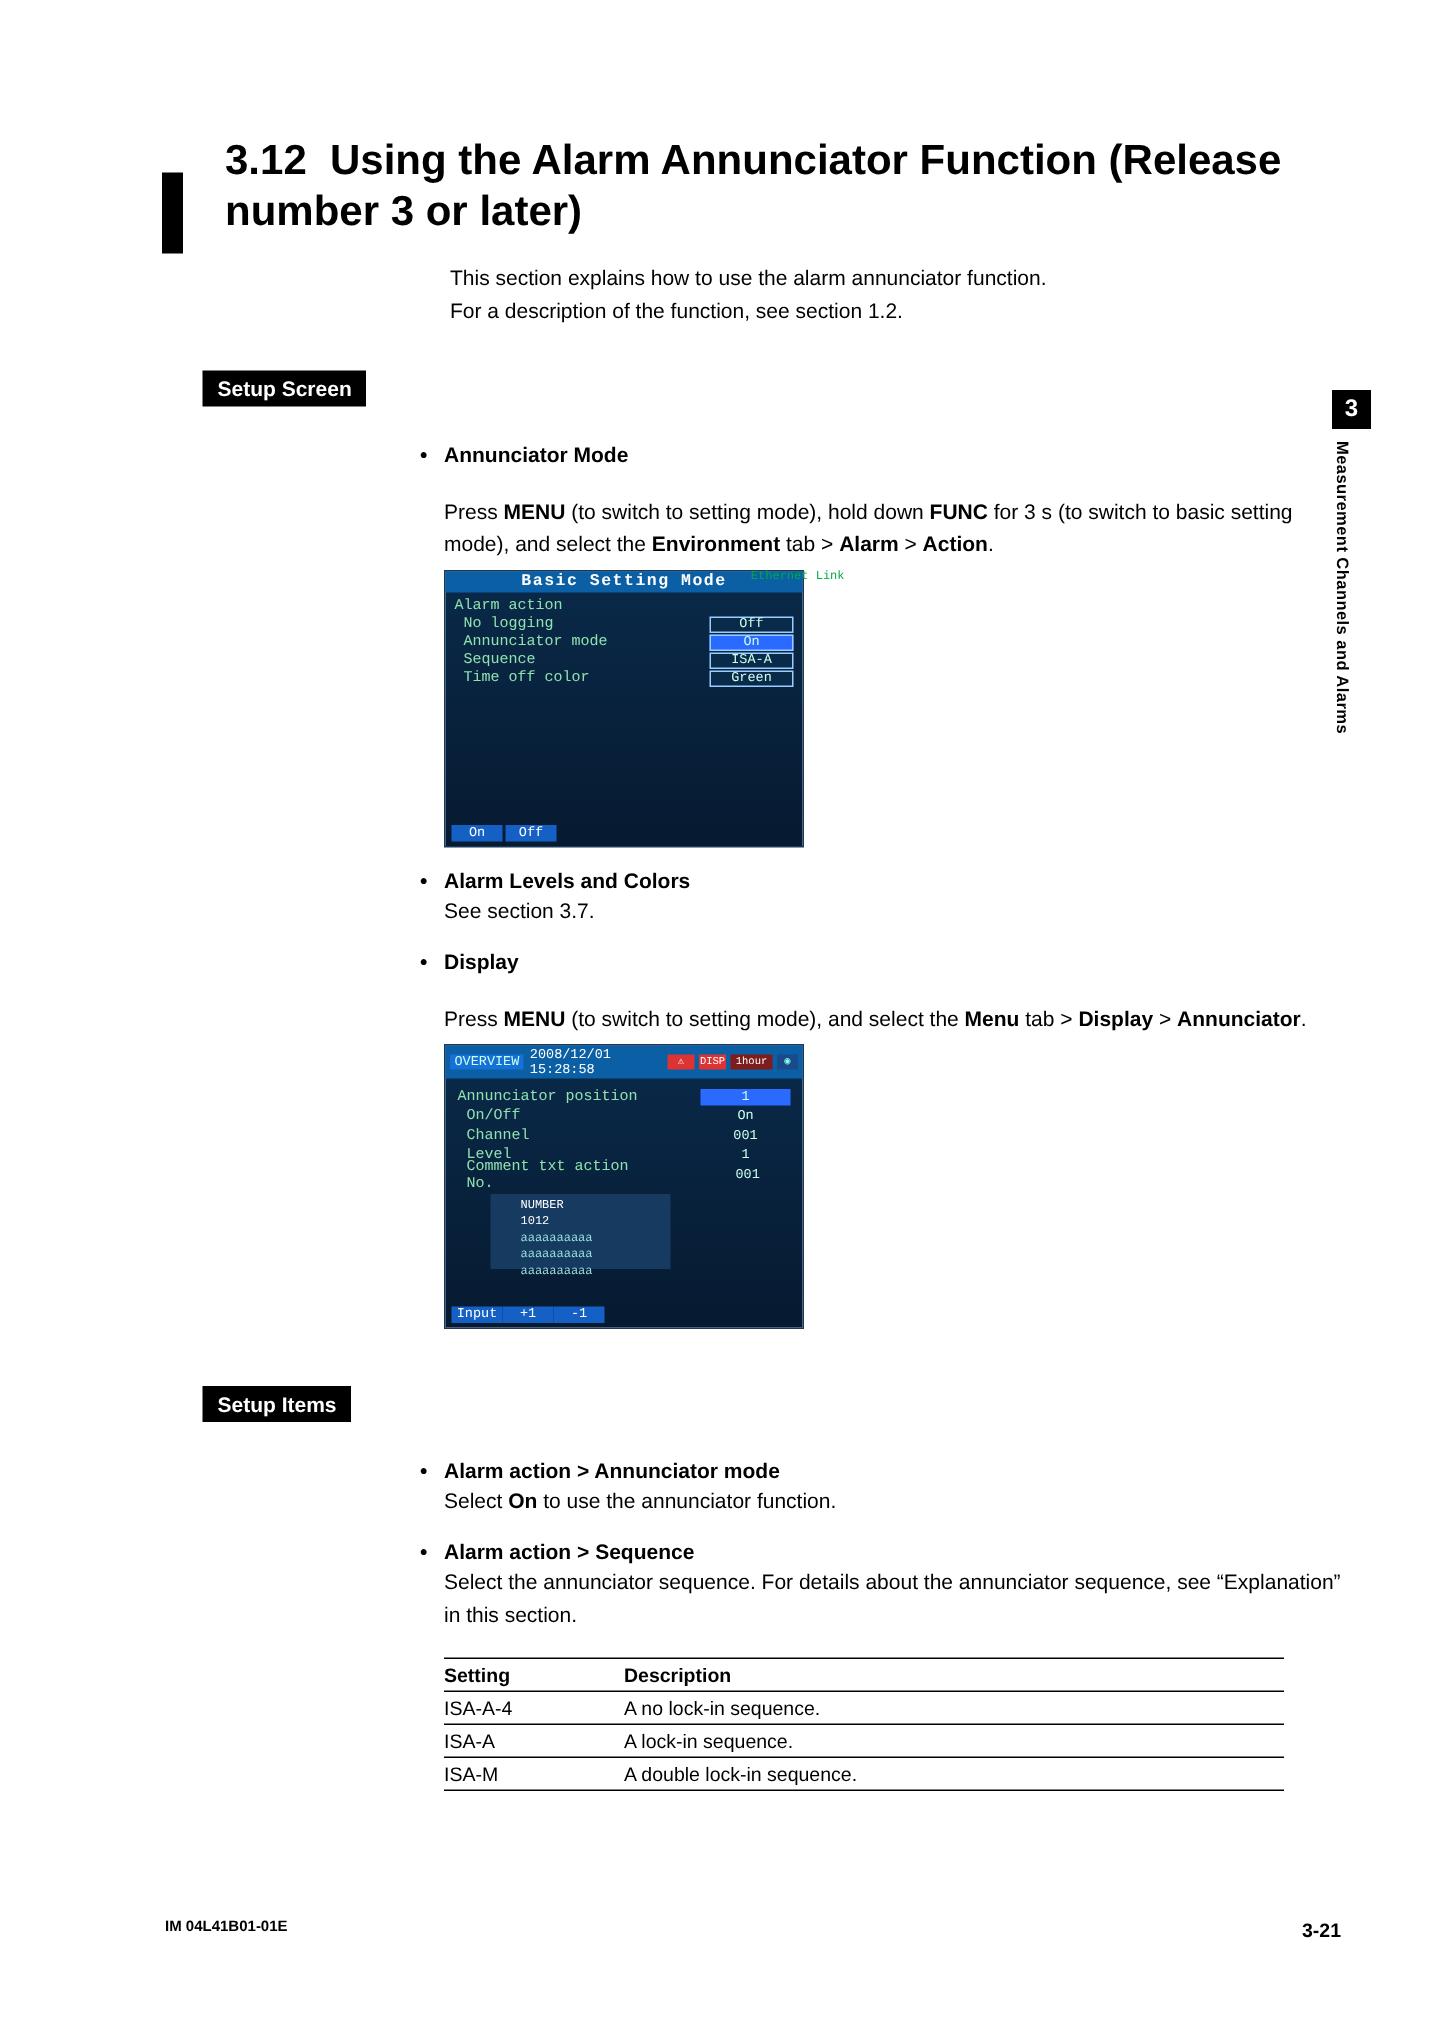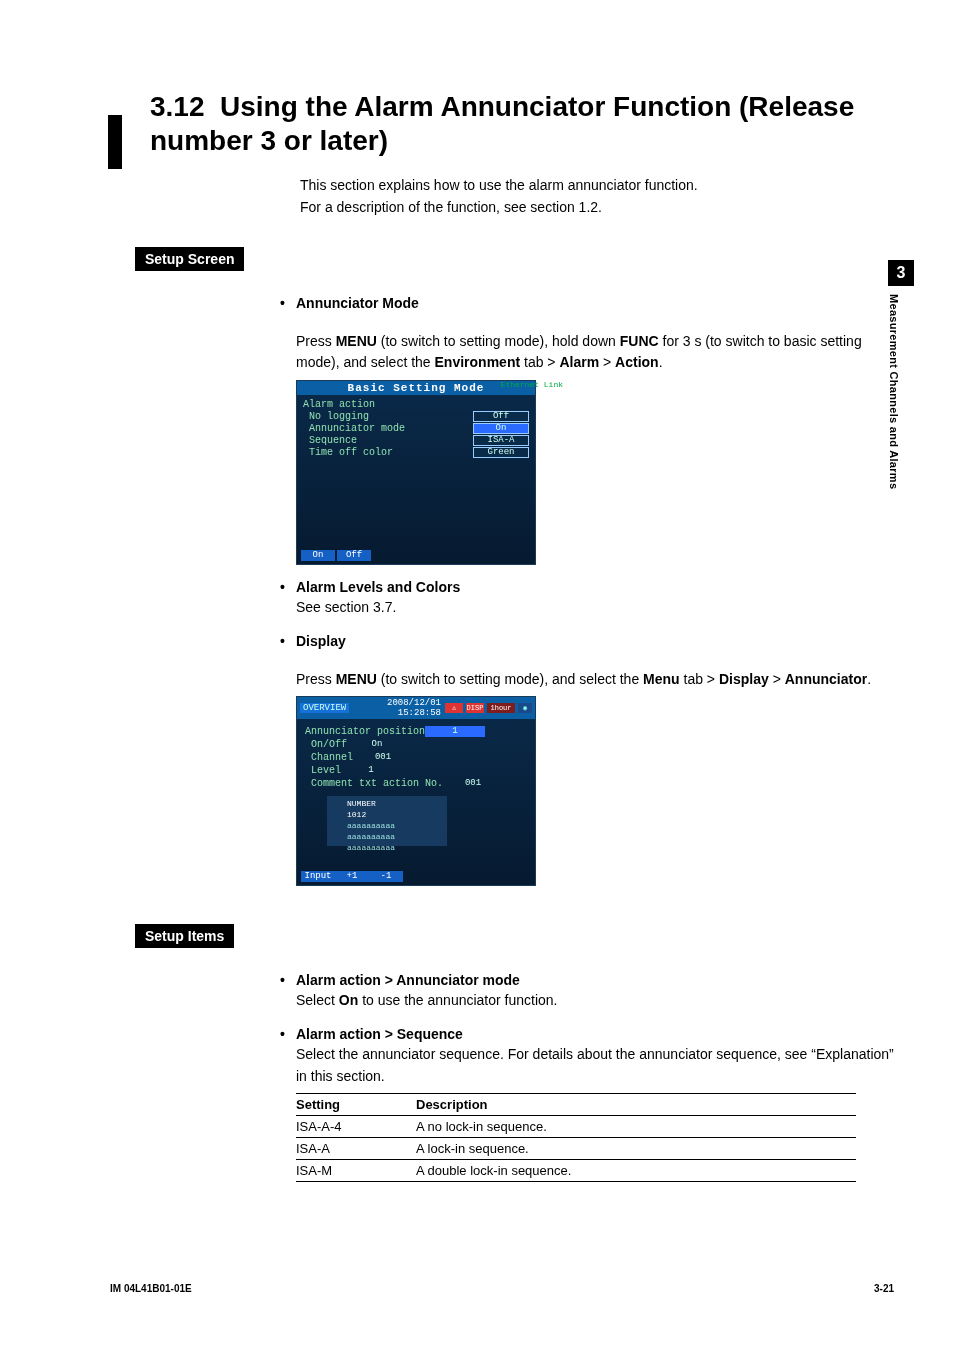--- a/index.html
+++ b/index.html
@@ -29,50 +29,50 @@
   .dev1 .row { display:flex; justify-content:space-between; height:12px; align-items:center; }
   .dev1 .lbl { color:#8fe1b0; }
   .dev1 .valbox { width:56px; height:11px; background:#0a2a4a; border:1px solid #9cf; color:#cfe; font-size:9px; text-align:center; line-height:9px; }
   .dev1 .valbox.sel { background:#2a6aff; }
   .dev1 .softkeys { position:absolute; bottom:3px; left:4px; display:flex; gap:2px; }
   .dev1 .softkey { width:34px; height:11px; background:#1560c4; color:#fff; font-size:9px; text-align:center; line-height:11px; }
 
   .dev2 { height: 190px; background: linear-gradient(#0a2a4a,#061a30); border:1px solid #1a3a5a; position:relative; color:#cfe; font-size:10px; }
   .dev2 .top { display:flex; align-items:center; gap:4px; padding:1px 3px; background:#0b5fa5; font-size:9px; }
   .dev2 .ov { background:#1570d8; padding:0 3px; }
-  .dev2 .date { color:#fff;text-align:right; }
+  .dev2 .date { color:#fff; }
   .dev2 .icons { margin-left:auto; display:flex; gap:3px; }
   .dev2 .icon { width:18px; height:10px; background:#d33; font-size:7px; text-align:center; color:#fff; line-height:10px; }
   .dev2 .icon.blue { background:#7f1d1d; width:28px; }
   .dev2 .icon.cam { background:#1a4a8a; width:14px; color:#8fe; }
   .dev2 .body { padding:6px 8px; }
-  .dev2 .row { display:flex; height:13px; align-items:center; }
+  .dev2 .row { display:flex; justify-content:space-between; height:13px; align-items:center;gap:33px; }
   .dev2 .lbl { color:#8fe1b0; }
   .dev2 .valbox { width:60px; height:11px; color:#cfe; font-size:9px; text-align:center; line-height:11px; }
   .dev2 .valbox.sel { background:#2a6aff; }
   .dev2 .preview { margin:6px 0 0 22px; width:120px; height:50px; background:#163a60; padding:3px 20px; color:#9dd; font-size:8px; line-height:1.35; }
   .dev2 .softkeys { position:absolute; bottom:3px; left:4px; display:flex; gap:0; }
   .dev2 .softkey { width:34px; height:11px; background:#1560c4; color:#fff; font-size:9px; text-align:center; line-height:11px; }
 
   
-  table.settings { border-collapse: collapse; margin: 6px 0 0 16px; width: 560px; font-size:13px; }
+  table.settings { border-collapse: collapse; margin: 18px 0 0 16px; width: 560px; font-size:13px; }
   table.settings th { text-align:left; font-weight:bold; padding: 3px 0; }
   table.settings td { padding: 3px 0; }
   table.settings tr { border-top:1px solid #000; }
   table.settings tr:last-child { border-bottom:1px solid #000; }
   table.settings .c1 { width:120px; }
 
   
   .side-tab { position:absolute; right:40px; top:260px; width:26px; }
   .side-tab .box { width:26px; height:26px; background:#000; color:#fff; font-weight:bold; font-size:16px; text-align:center; line-height:26px; }
   .side-tab .vt { writing-mode: vertical-rl; font-size:11px; font-weight:bold; margin-top:8px; letter-spacing:0.3px; }
 
   .footer { position:absolute; bottom:40px; left:110px; right:60px; display:flex; justify-content:space-between; font-size:11px;gap:36px; }
   .footer .doc { font-weight:bold; font-size:10px; }
-  .footer .pg { font-weight:bold; font-size:10px; }
+  .footer .pg { font-weight:bold; font-size:13px; }
 
   .breadcrumb { font-size:14px;margin-top:20px; }
 </style>
 </head>
 <body>
 
 <div class="page">
 
   <div class="section-number-bar"></div>
   <h1 class="section-heading">

